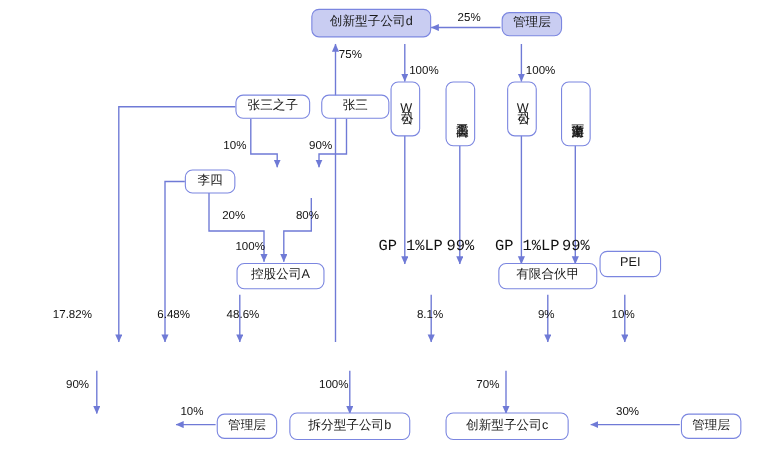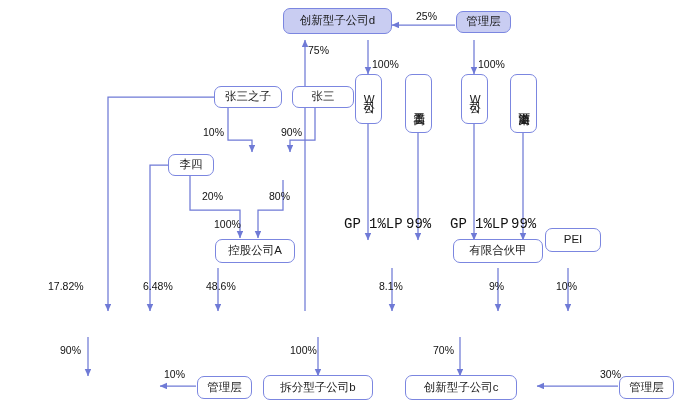--- a/index.html
+++ b/index.html
@@ -193,15 +193,15 @@
   <div class="lbl" style="left:129px;top:280px;padding-left:14px;">6.48%</div>
   <div class="lbl" style="left:206px;top:280px;">48.6%</div>
   <div class="lbl" style="left:379px;top:280px;">8.1%</div>
   <div class="lbl" style="left:489px;top:280px;">9%</div>
   <div class="lbl" style="left:556px;top:280px;">10%</div>
 
   <div class="lbl" style="left:60px;top:344px;">90%</div>
   <div class="lbl" style="left:164px;top:368px;">10%</div>
   <div class="lbl" style="left:290px;top:344px;">100%</div>
   <div class="lbl" style="left:433px;top:344px;">70%</div>
-  <div class="lbl" style="left:600px;top:368px;">30%</div>
+  <div class="lbl" style="left:560px;top:368px;">30%</div>
 
 </div>
 
 </body></html>

